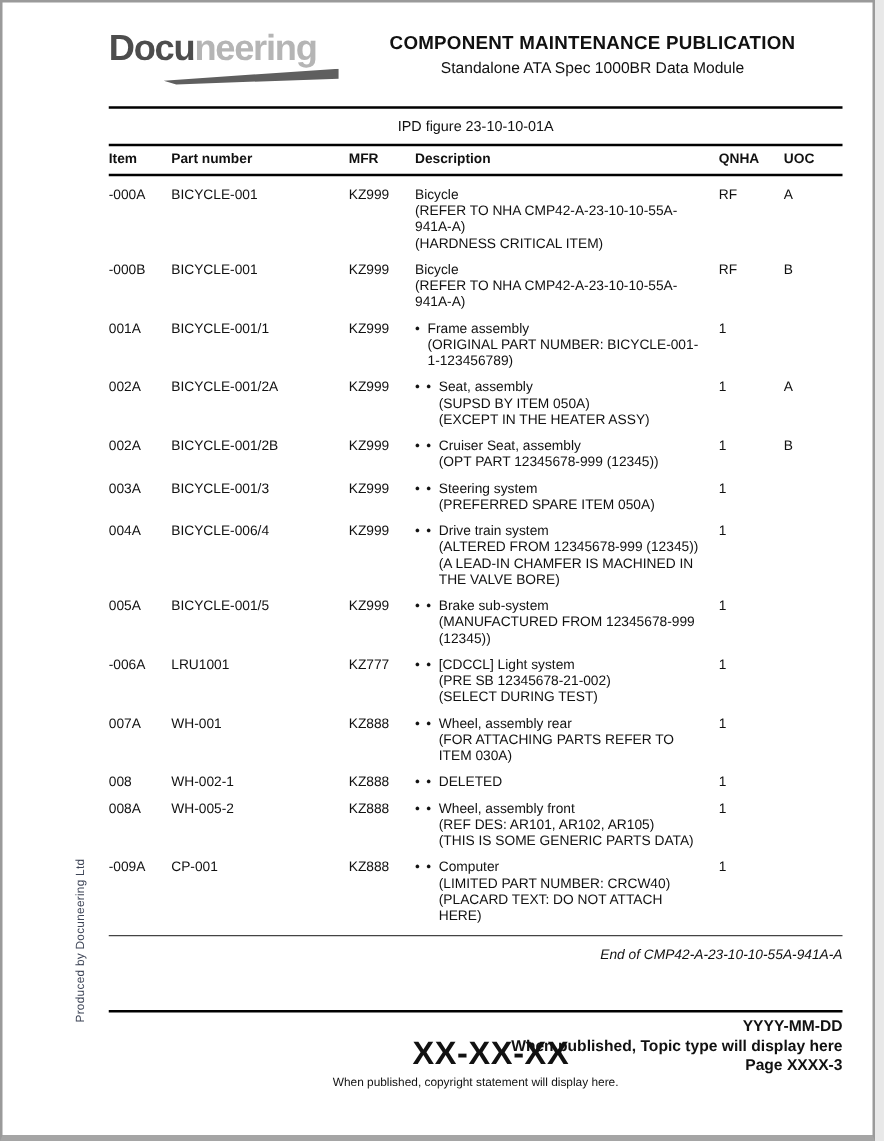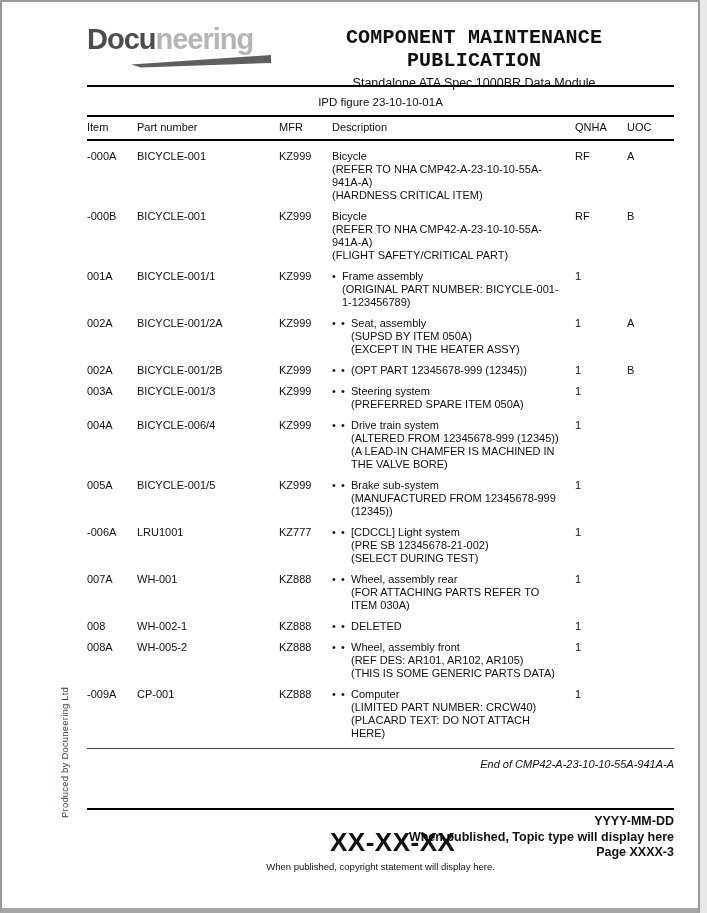--- a/index.html
+++ b/index.html
@@ -29,34 +29,34 @@
   .content { margin-left: 85px; width: 587px; padding-top: 22px; }
 
   
   .hdr { display: flex; height: 61px; }
   .logo { width: 187px; position: relative; }
   .logo-text { font-size: 29px; font-weight: bold; letter-spacing: -1px; line-height: 30px; }
   .logo-dark  { color: #4d4d4d; }
   .logo-light { color: #b5b5b5; }
   .swoosh { position: absolute; left: 44px; top: 31px; }
   .title-block { flex: 1; text-align: center; padding-top: 2px; }
-  .doc-title { font-size: 20px; font-weight: bold; letter-spacing: 0.2px; font-family: Liberation Mono, monospace; }
+  .doc-title { font-size: 15px; font-weight: bold; letter-spacing: 0.2px; }
   .doc-subtitle { font-size: 12.5px; margin-top: 4px; }
 
   .rule { border: none; border-top: 2px solid #000; }
 
   .fig-caption { font-size: 11.5px; text-align: center; margin: 9px 0 7px; }
 
   
   .grid6 { display: grid; grid-template-columns: 50px 142px 53px 243px 52px 47px; }
   .thead {
     border-top: 2px solid #000;
     border-bottom: 2px solid #000;
     padding: 4px 0 6px;
-    font-weight: normal; font-size: 11px;
+    font-weight: bold; font-size: 11px;
   }
   .tbody { padding-top: 9px; }
   .trow { margin-bottom: 8px; font-size: 11px; line-height: 13px; }
   .c { padding-right: 6px; overflow-wrap: break-word; }
   .desc { padding-right: 14px; }
   .desc-inner { position: relative; }
   .bullets { position: absolute; left: 0; top: 0; letter-spacing: 1px; }
   .table-bottom-rule { border: none; border-top: 1px solid #444; }
 
   .end-note { text-align: right; font-style: italic; font-size: 11px; margin-top: 9px; }
@@ -125,21 +125,20 @@
 
   <div class="trow grid6">
     <div class="c item">-000B</div>
     <div class="c part">BICYCLE-001</div>
     <div class="c mfr">KZ999</div>
     <div class="c desc">
       <div class="desc-inner" style="padding-left: 0px;">
         <span class="bullets"></span>
         <div class="desc-name">Bicycle</div>
       <div class="note">(REFER TO NHA CMP42-A-23-10-10-55A-941A-A)</div>
-                <div class="note">(FLIGHT SAFETY/CRITICAL PART)</div>
               </div>
     </div>
     <div class="c qnha">RF</div>
     <div class="c uoc">B</div>
   </div>
 
   <div class="trow grid6">
     <div class="c item">001A</div>
     <div class="c part">BICYCLE-001/1</div>
     <div class="c mfr">KZ999</div>
@@ -170,20 +169,21 @@
     <div class="c uoc">A</div>
   </div>
 
   <div class="trow grid6">
     <div class="c item">002A</div>
     <div class="c part">BICYCLE-001/2B</div>
     <div class="c mfr">KZ999</div>
     <div class="c desc">
       <div class="desc-inner" style="padding-left: 19px;">
         <span class="bullets">• •</span>
+        <div class="desc-name">Cruiser Seat, assembly</div>
       <div class="note">(OPT PART 12345678-999 (12345))</div>
               </div>
     </div>
     <div class="c qnha">1</div>
     <div class="c uoc">B</div>
   </div>
 
   <div class="trow grid6">
     <div class="c item">003A</div>
     <div class="c part">BICYCLE-001/3</div>

